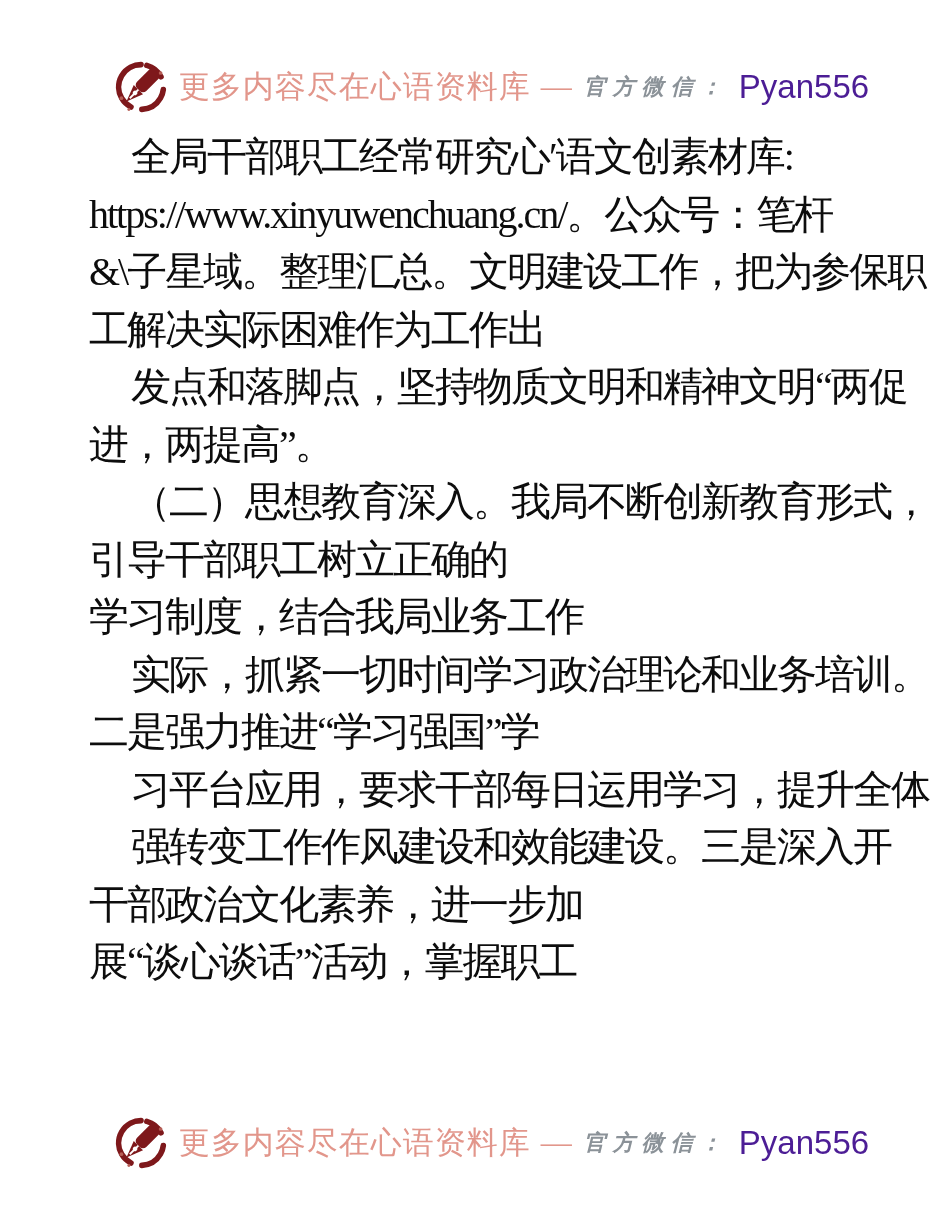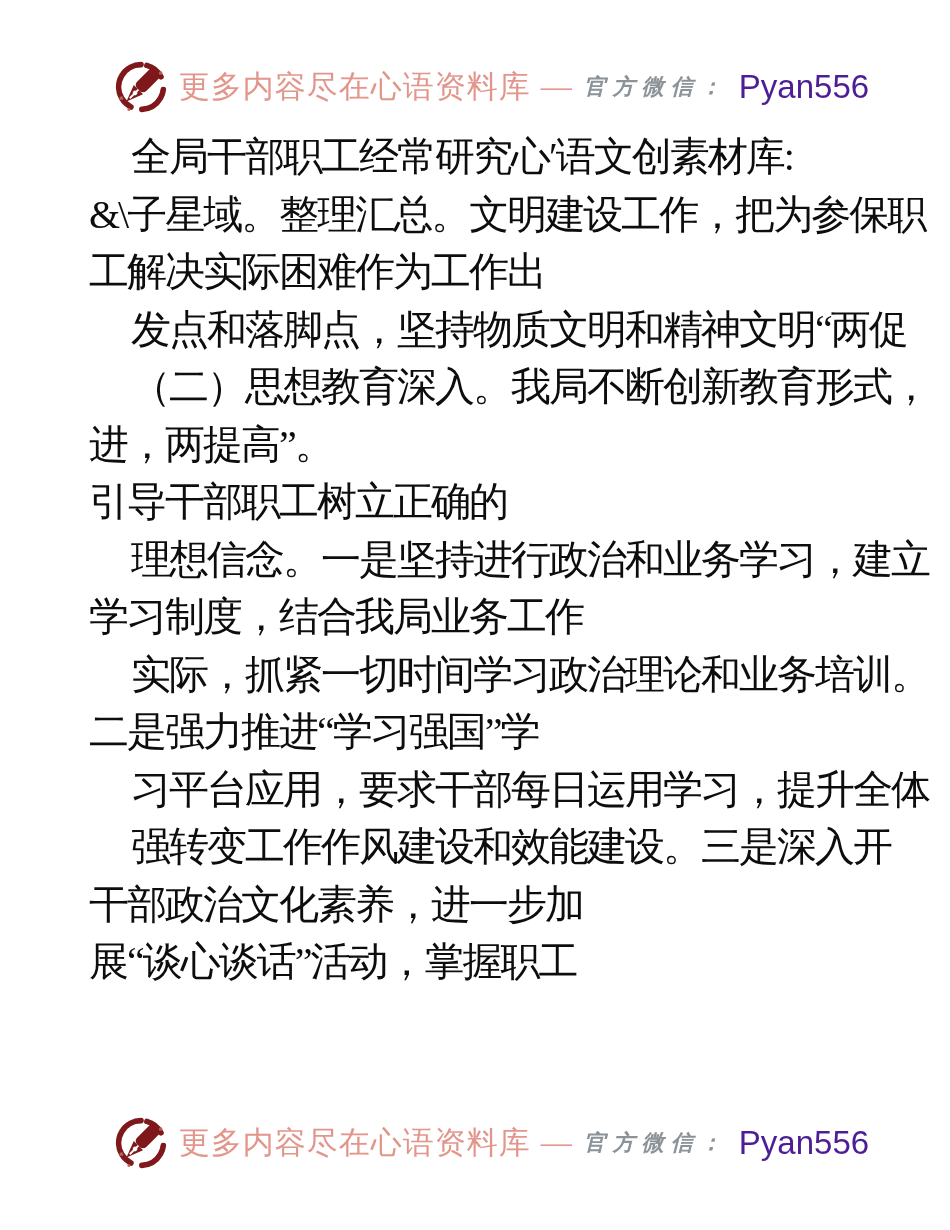--- a/index.html
+++ b/index.html
@@ -102,27 +102,27 @@
       <circle cx="17" cy="54" r="1.6" fill="#b65d55"></circle>
     </svg>
     <span class="wm-brand">更多内容尽在心语资料库</span>
     <span class="wm-dash">—</span>
     <span class="wm-label">官方微信：</span>
     <span class="wm-id">Pyan556</span>
   </div>
 
   <div class="doc">
     <div class="line indent">全局干部职工经常研究心′语文创素材库:</div>
+    <div class="line">https://www.xinyuwenchuang.cn/。公众号：笔杆</div>
     <div class="line">&amp;\子星域。整理汇总。文明建设工作，把为参保职</div>
     <div class="line">工解决实际困难作为工作出</div>
     <div class="line indent">发点和落脚点，坚持物质文明和精神文明“两促</div>
+    <div class="line">进，两提高”。</div>
     <div class="line indent">（二）思想教育深入。我局不断创新教育形式，</div>
-    <div class="line">进，两提高”。</div>
     <div class="line">引导干部职工树立正确的</div>
-    <div class="line indent">理想信念。一是坚持进行政治和业务学习，建立</div>
     <div class="line">学习制度，结合我局业务工作</div>
     <div class="line indent">实际，抓紧一切时间学习政治理论和业务培训。</div>
     <div class="line">二是强力推进“学习强国”学</div>
     <div class="line indent">习平台应用，要求干部每日运用学习，提升全体</div>
     <div class="line indent">强转变工作作风建设和效能建设。三是深入开</div>
     <div class="line">干部政治文化素养，进一步加</div>
     <div class="line">展“谈心谈话”活动，掌握职工</div>
   </div>
 
   <div class="watermark wm-footer">

